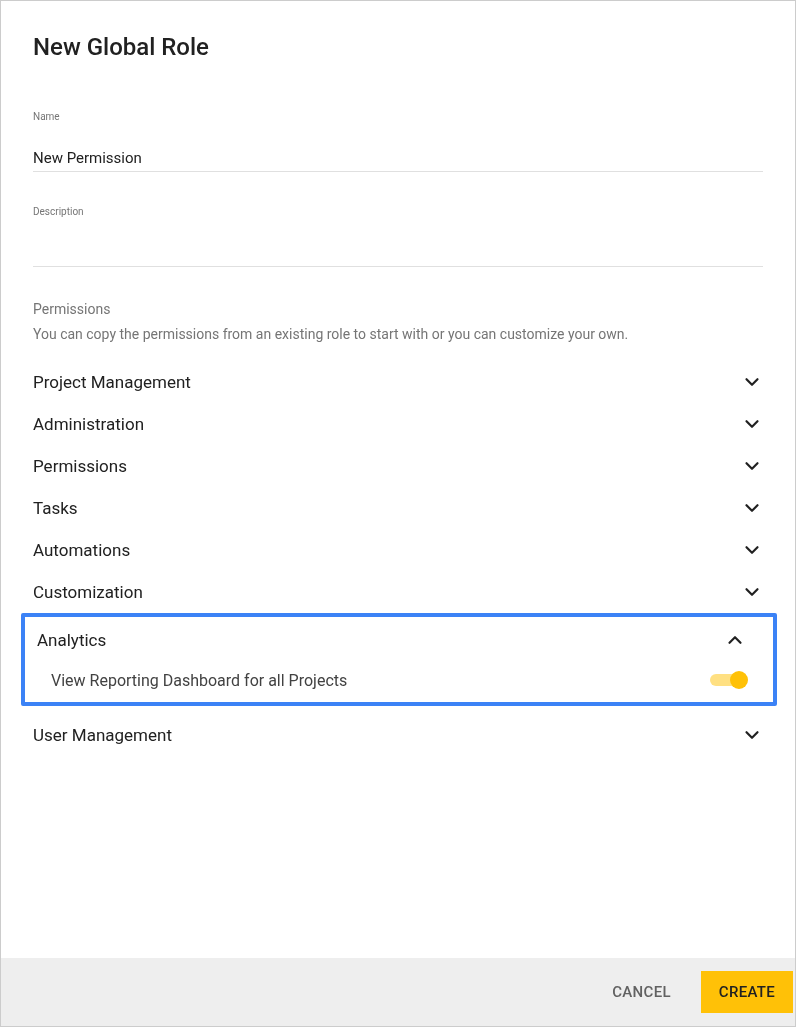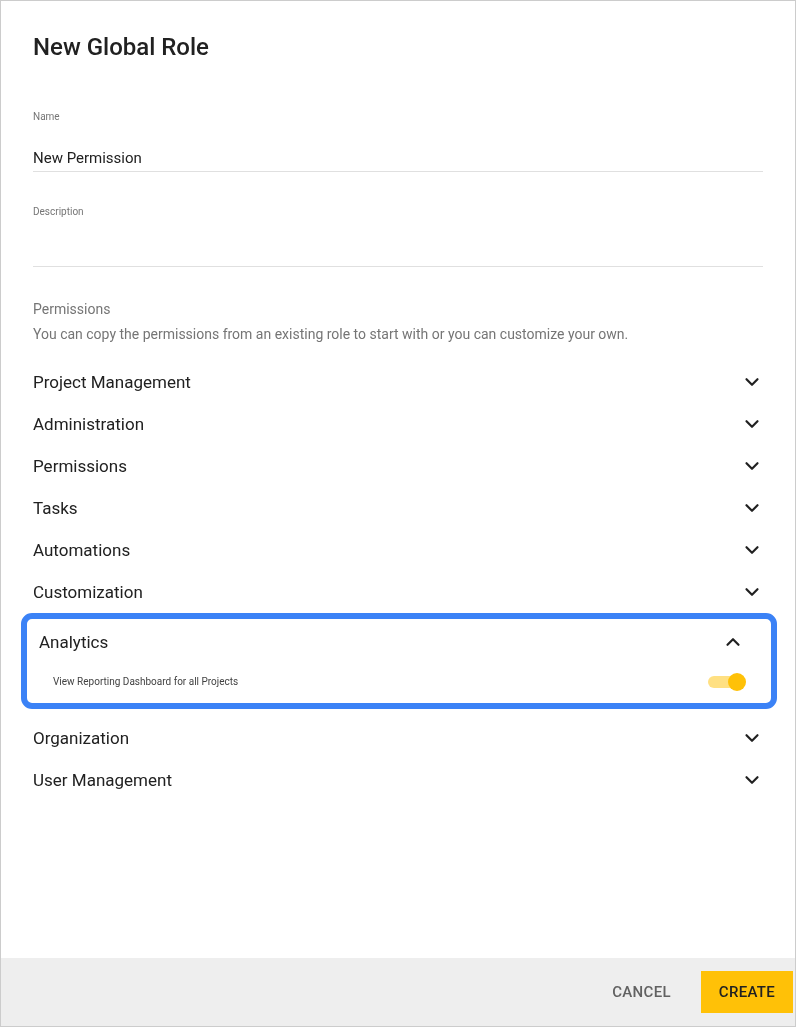--- a/index.html
+++ b/index.html
@@ -85,34 +85,34 @@
       padding: 10px 0;
       cursor: pointer;
     }
     .perm-title {
       font-size: 17px;
       color: #212121;
     }
     .chevron { display: inline-block; }
     .chevron svg { width: 22px; height: 22px; display: block; }
     .highlight-box {
-      border: 6px solid #3b82f6;
-      border-radius: 11px;
+      border: 4px solid #3b82f6;
+      border-radius: 2px;
       margin-left: -12px;
       margin-right: -14px;
       padding: 2px 27px 8px 12px;
     }
     .sub-perm-row {
       display: flex;
       justify-content: space-between;
       align-items: center;
       padding: 10px 0 4px 14px;
     }
     .sub-perm-label {
-      font-size: 10px;
+      font-size: 16px;
       color: #424242;
     }
     .toggle {
       position: relative;
       width: 36px;
       height: 18px;
     }
     .toggle-track {
       position: absolute;
       top: 3px; left: 0;
@@ -244,28 +244,20 @@
         <span class="sub-perm-label">View Reporting Dashboard for all Projects</span>
         <div class="toggle">
           <div class="toggle-track"></div>
           <div class="toggle-thumb"></div>
         </div>
       </div>
     </div>
 
     <div class="spacer-after-highlight"></div>
 
-    <div class="perm-row">
-      <span class="perm-title">Organization</span>
-      <span class="chevron">
-          <svg viewBox="0 0 24 24">
-            <path d="M6 9l6 6 6-6" stroke="#212121" stroke-width="2.4" fill="none" stroke-linecap="round" stroke-linejoin="round"></path>
-          </svg>
-        </span>
-    </div>
 
     <div class="perm-row">
       <span class="perm-title">User Management</span>
       <span class="chevron">
           <svg viewBox="0 0 24 24">
             <path d="M6 9l6 6 6-6" stroke="#212121" stroke-width="2.4" fill="none" stroke-linecap="round" stroke-linejoin="round"></path>
           </svg>
         </span>
     </div>
 

